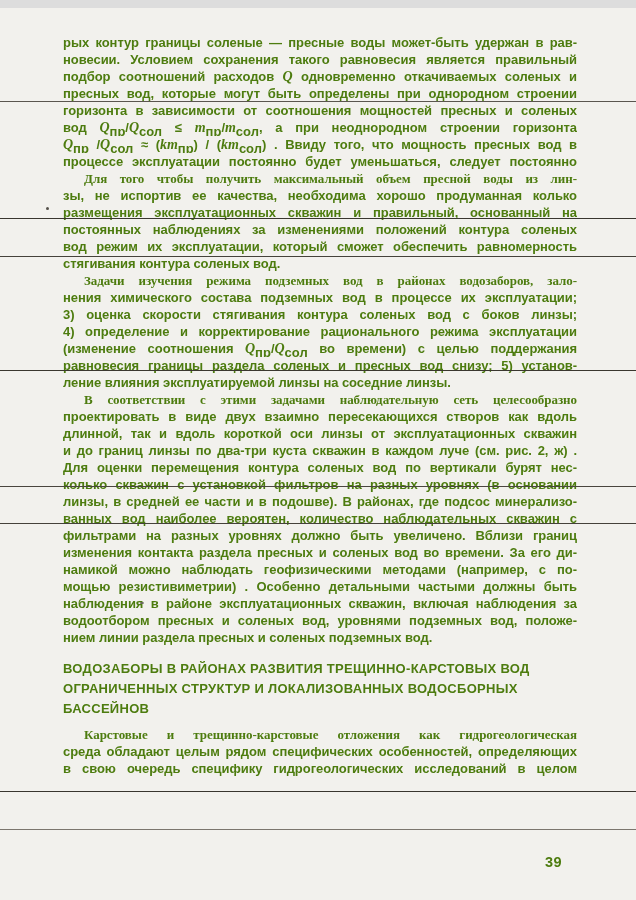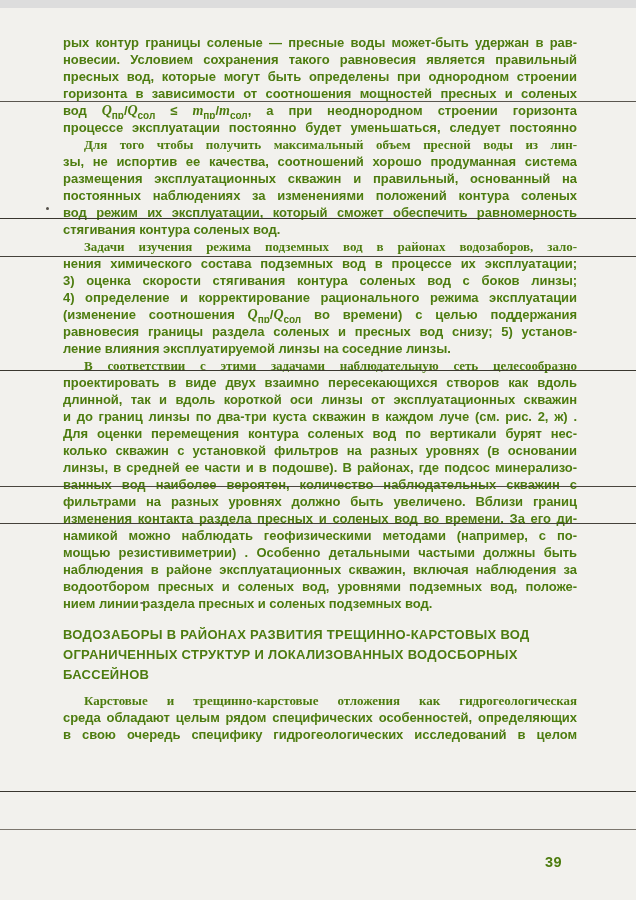--- a/index.html
+++ b/index.html
@@ -31,48 +31,50 @@
     height:20px;line-height:20px;
     font-size:13px;letter-spacing:0.3px;
     text-align:right;text-align-last:left;
     white-space:nowrap;
   }
   .mi{
     font-family:"Liberation Serif", serif;
     font-style:italic;font-weight:700;font-size:14px;
   }
   .ms{
-    font-size:10px;font-weight:700;
+    font-size:13px;font-weight:700;
     vertical-align:-3.5px;letter-spacing:0;line-height:0;
   }
   .scanline{
     position:absolute;left:0;width:636px;height:1px;
   }
   .speck{position:absolute;border-radius:50%;}
   .pageno{
     position:absolute;left:545px;top:846px;
     font-size:14.5px;font-weight:700;letter-spacing:0.5px;
   }
 </style>
 </head>
 <body>
 
 <div class="page">
   <div class="textblock">
       <div class="para">
         <div class="line"><span>рых контур границы соленые — пресные воды может-быть удержан в рав-</span></div>
         <div class="line"><span>новесии. Условием сохранения такого равновесия является правильный</span></div>
+        <div class="line"><span>подбор соотношений расходов </span><span class="mi">Q</span><span> одновременно откачиваемых соленых и</span></div>
         <div class="line"><span>пресных вод, которые могут быть определены при однородном строении</span></div>
         <div class="line"><span>горизонта в зависимости от соотношения мощностей пресных и соленых</span></div>
         <div class="line"><span>вод </span><span class="mi">Q</span><span class="ms">пр</span><span>/</span><span class="mi">Q</span><span class="ms">сол</span><span> ≤ </span><span class="mi">m</span><span class="ms">пр</span><span>/</span><span class="mi">m</span><span class="ms">сол</span><span>, а при неоднородном строении горизонта</span></div>
+        <div class="line"><span class="mi">Q</span><span class="ms">пр</span><span> /</span><span class="mi">Q</span><span class="ms">сол</span><span> ≈ (</span><span class="mi">km</span><span class="ms">пр</span><span>) / (</span><span class="mi">km</span><span class="ms">сол</span><span>) . Ввиду того, что мощность пресных вод в</span></div>
         <div class="line"><span>процессе эксплуатации постоянно будет уменьшаться, следует постоянно</span></div>
       </div>
       <div class="para indent">
         <div class="line"><span>Для того чтобы получить максимальный объем пресной воды из лин-</span></div>
-        <div class="line"><span>зы, не испортив ее качества, соотношений хорошо продуманная система</span></div>
+        <div class="line"><span>зы, не испортив ее качества, необходима хорошо продуманная колько</span></div>
         <div class="line"><span>размещения эксплуатационных скважин и правильный, основанный на</span></div>
         <div class="line"><span>постоянных наблюдениях за изменениями положений контура соленых</span></div>
         <div class="line"><span>вод режим их эксплуатации, который сможет обеспечить равномерность</span></div>
         <div class="line left"><span>стягивания контура соленых вод.</span></div>
       </div>
       <div class="para indent">
         <div class="line"><span>Задачи изучения режима подземных вод в районах водозаборов, зало-</span></div>
         <div class="line"><span>нения химического состава подземных вод в процессе их эксплуатации;</span></div>
         <div class="line"><span>3) оценка скорости стягивания контура соленых вод с боков линзы;</span></div>
         <div class="line"><span>4) определение и корректирование рационального режима эксплуатации</span></div>

